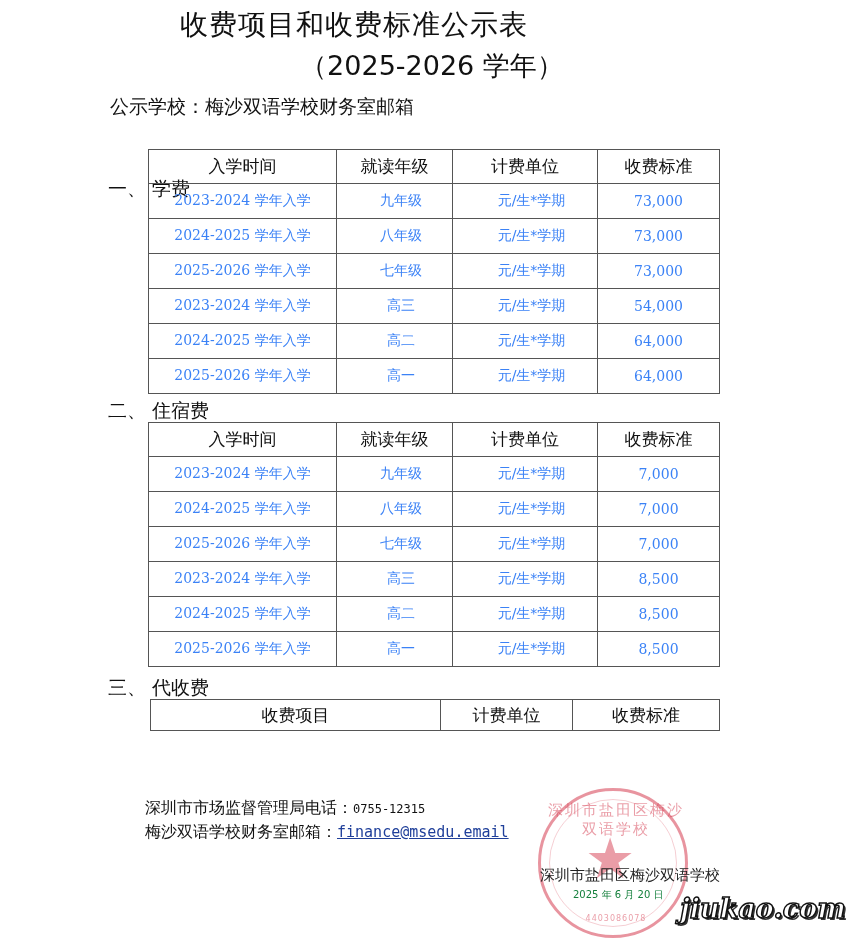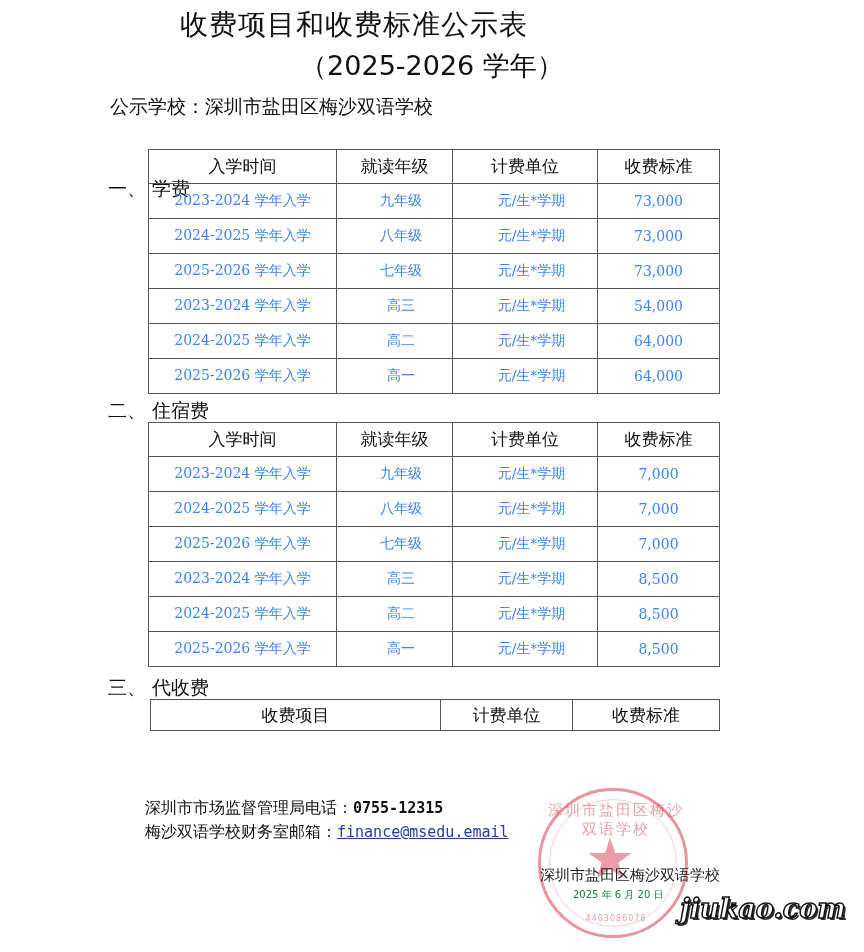--- a/index.html
+++ b/index.html
@@ -21,21 +21,21 @@
   table.fee td.cjk { font-family: "DejaVu Sans", "Liberation Sans", sans-serif; font-size: 14px; padding-left: 13px; }
   .t1 { left: 148px; top: 149px; width: 571px; }
   .t2 { left: 148px; top: 422px; width: 571px; }
   .t3 { left: 150px; top: 699px; width: 569px; }
   .t1 th, .t2 th { height: 33px; margin-left: 44px; }
   .t1 td, .t2 td { height: 34px; }
   .t3 th { height: 30px; }
   .t3 td { height: 42px; line-height: 16px; font-size: 13px; }
   .footer { left: 145px; font-size: 16px; color: #111; }
   .email { color: #1f3f9a; text-decoration: underline; font-family: "DejaVu Sans Mono", "Liberation Mono", monospace; font-size: 15px; }
-  .phone { font-family: "DejaVu Sans Mono", "Liberation Mono", monospace; font-size: 15px; font-weight: bold; }
+  .phone { font-family: "DejaVu Sans Mono", "Liberation Mono", monospace; font-size: 12px; }
   .seal {
     left: 538px; top: 788px; width: 150px; height: 150px; border-radius: 50%;
     border: 3px solid rgba(214, 60, 80, 0.55); box-sizing: border-box;
   }
   .seal-inner {
     position: absolute; left: 8px; top: 8px; right: 8px; bottom: 8px; border-radius: 50%;
     border: 1px solid rgba(214, 60, 80, 0.25);
   }
   .seal-star {
     position: absolute; left: 44px; top: 40px; font-size: 56px; color: rgba(214, 60, 80, 0.5); line-height: 1;
@@ -54,21 +54,21 @@
     left: 680px; top: 893px; font-size: 27px; font-weight: bold; font-style: italic;
     font-family: "DejaVu Serif", "Liberation Serif", serif;
     color: #ffffff; -webkit-text-stroke: 1.5px #111; text-shadow: 2px 2px 0 #333; letter-spacing: 0px;
   }
 </style>
 </head>
 <body>
 
 <div class="abs title">收费项目和收费标准公示表</div>
 <div class="abs subtitle">（2025-2026 学年）</div>
-<div class="abs school">公示学校：深圳市盐田区梅沙双语学校</div>
+<div class="abs school">公示学校：梅沙双语学校财务室邮箱</div>
 
 <div class="abs sec-head" style="top:140px;margin-top:36px;">一、 学费</div>
 <table class="fee t1">
   <colgroup>
       <col style="width:188px">
       <col style="width:116px">
       <col style="width:145px">
       <col style="width:122px">
     </colgroup>
   <tbody>

